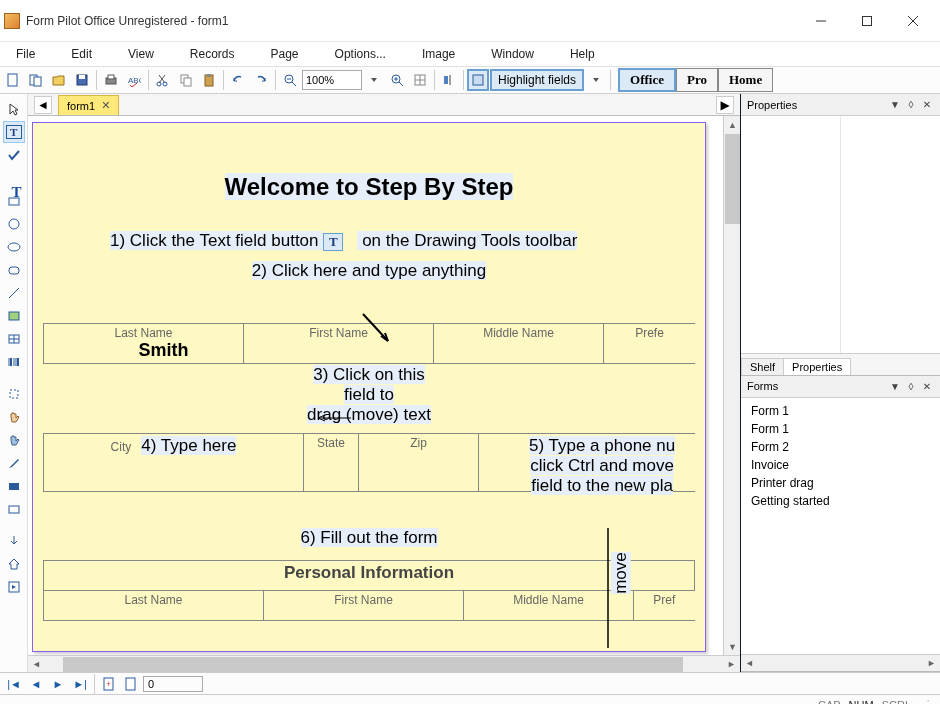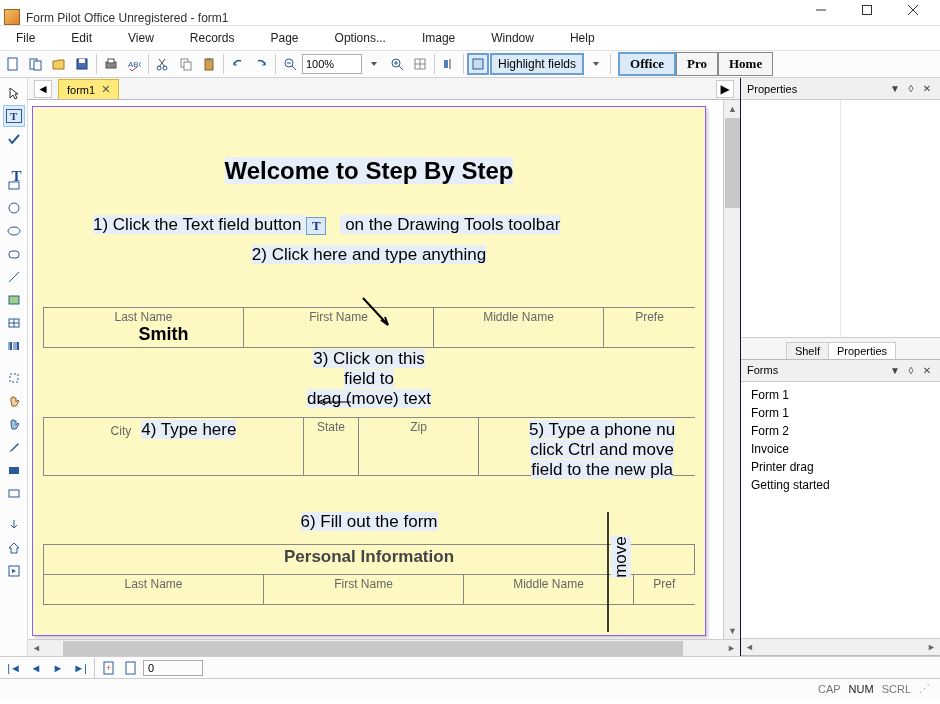--- a/index.html
+++ b/index.html
@@ -1,18 +1,18 @@
 <!DOCTYPE html>
 <html><head>
 <meta charset="utf-8">
 <style>
 * { box-sizing: border-box; margin: 0; padding: 0; }
 body { font-family: "Segoe UI", Tahoma, sans-serif; font-size: 12px; background: #fff; width: 940px; height: 704px; overflow: hidden; position: relative; }
 
-.titlebar { height: 26px; display: flex; align-items: flex-end; padding: 0 4px; border-bottom: 1px solid #e5e5e5; }
+.titlebar { height: 42px; display: flex; align-items: center; padding: 0 4px; border-bottom: 1px solid #e5e5e5; }
 .titlebar .app-icon { width: 16px; height: 16px; margin-right: 6px; background: linear-gradient(135deg, #f0c060, #e08030); border: 1px solid #a06020; }
 .titlebar .title { flex: 1; font-size: 12px; color: #333; }
 .titlebar .win-controls { display: flex; }
 .titlebar .win-btn { width: 46px; height: 30px; display: flex; align-items: center; justify-content: center; font-size: 14px; color: #333; }
 
 .menubar { height: 24px; display: flex; align-items: center; padding: 0 6px; gap: 16px; }
 .menubar .menu-item { padding: 3px 10px; font-size: 12px; color: #222; }
 
 .toolbar { height: 28px; display: flex; align-items: center; padding: 0 2px; border-top: 1px solid #e0e0e0; border-bottom: 1px solid #d0d0d0; background: #fcfcfc; gap: 1px; }
 .tool-btn { width: 22px; height: 22px; display: flex; align-items: center; justify-content: center; border: 1px solid transparent; }
@@ -57,21 +57,21 @@
 .horiz-scroll-row .track { flex: 1; position: relative; }
 .horiz-scroll-row .thumb { position: absolute; top: 1px; left: 18px; height: 15px; width: 620px; background: #c8c8c8; }
 
 .right-panels { width: 200px; display: flex; flex-direction: column; border-left: 1px solid #0f172a; }
 .panel { border-bottom: 1px solid #bbb; display: flex; flex-direction: column; }
 .panel-header { height: 22px; background: #f0f0f0; border-bottom: 1px solid #ccc; display: flex; align-items: center; padding: 0 6px; font-size: 11px; }
 .panel-header .title { flex: 1; }
 .panel-header .hbtn { width: 14px; height: 14px; margin-left: 2px; display: flex; align-items: center; justify-content: center; font-size: 10px; color: #444; }
 .props-body { flex: 1; background: #fff; display: flex; }
 .props-body .col { flex: 1; border-right: 1px solid #e8e8e8; }
-.props-tabs { height: 22px; display: flex; align-items: flex-end; border-top: 1px solid #ccc; background: #f5f5f5; justify-content: center; }
+.props-tabs { height: 22px; display: flex; align-items: flex-end; border-top: 1px solid #ccc; background: #f5f5f5; }
 .props-tabs .ptab { padding: 2px 8px; font-size: 11px; border: 1px solid #ccc; border-bottom: none; background: #fff; margin-right: -1px; }
 .props-tabs .ptab.inactive { background: #f0f0f0; }
 .forms-body { flex: 1; background: #fff; padding: 4px 0; }
 .forms-body .fitem { padding: 2px 10px; font-size: 12px; }
 .panel-hscroll { height: 17px; background: #f0f0f0; border-top: 1px solid #ccc; display: flex; }
 
 .bottom-nav { height: 22px; border-top: 1px solid #ccc; display: flex; align-items: center; padding: 0 4px; gap: 2px; background: #fcfcfc; }
 .nav-btn { width: 20px; height: 18px; display: flex; align-items: center; justify-content: center; border: 1px solid transparent; color: #1a5ca8; font-size: 11px; }
 .page-num { width: 60px; height: 16px; border: 1px solid #aaa; font-size: 11px; padding: 0 4px; display: flex; align-items: center; }
 
@@ -370,21 +370,21 @@
       <div class="doc-tab">
         <span>form1</span>
         <span class="close-x">✕</span>
       </div>
       <div class="tab-nav right">▶</div>
     </div>
     <div class="canvas-wrap">
       <div class="canvas-scroll">
         <div class="page">
           <h1><span class="hl">Welcome to Step By Step</span></h1>
-          <div class="step" style="text-align:left; margin-left:50px;">
+          <div class="step" style="text-align:left; margin-left:67px;">
             <span class="hl">1) Click the Text field button </span>
             <span class="inline-icon">T</span>
             &nbsp;&nbsp;<span class="hl"> on the Drawing Tools toolbar</span>
           </div>
           <div class="step" style="text-align:center; margin-top:10px;">
             <span class="hl">2) Click here and type anything</span>
           </div>
           <svg style="position:absolute; left:320px; top:186px;" width="50" height="40">
               <line x1="10" y1="5" x2="35" y2="32" stroke="#000" stroke-width="2"></line>
               <path d="M35 32 L28 27 M35 32 L32 24" stroke="#000" stroke-width="2" fill="none"></path>

